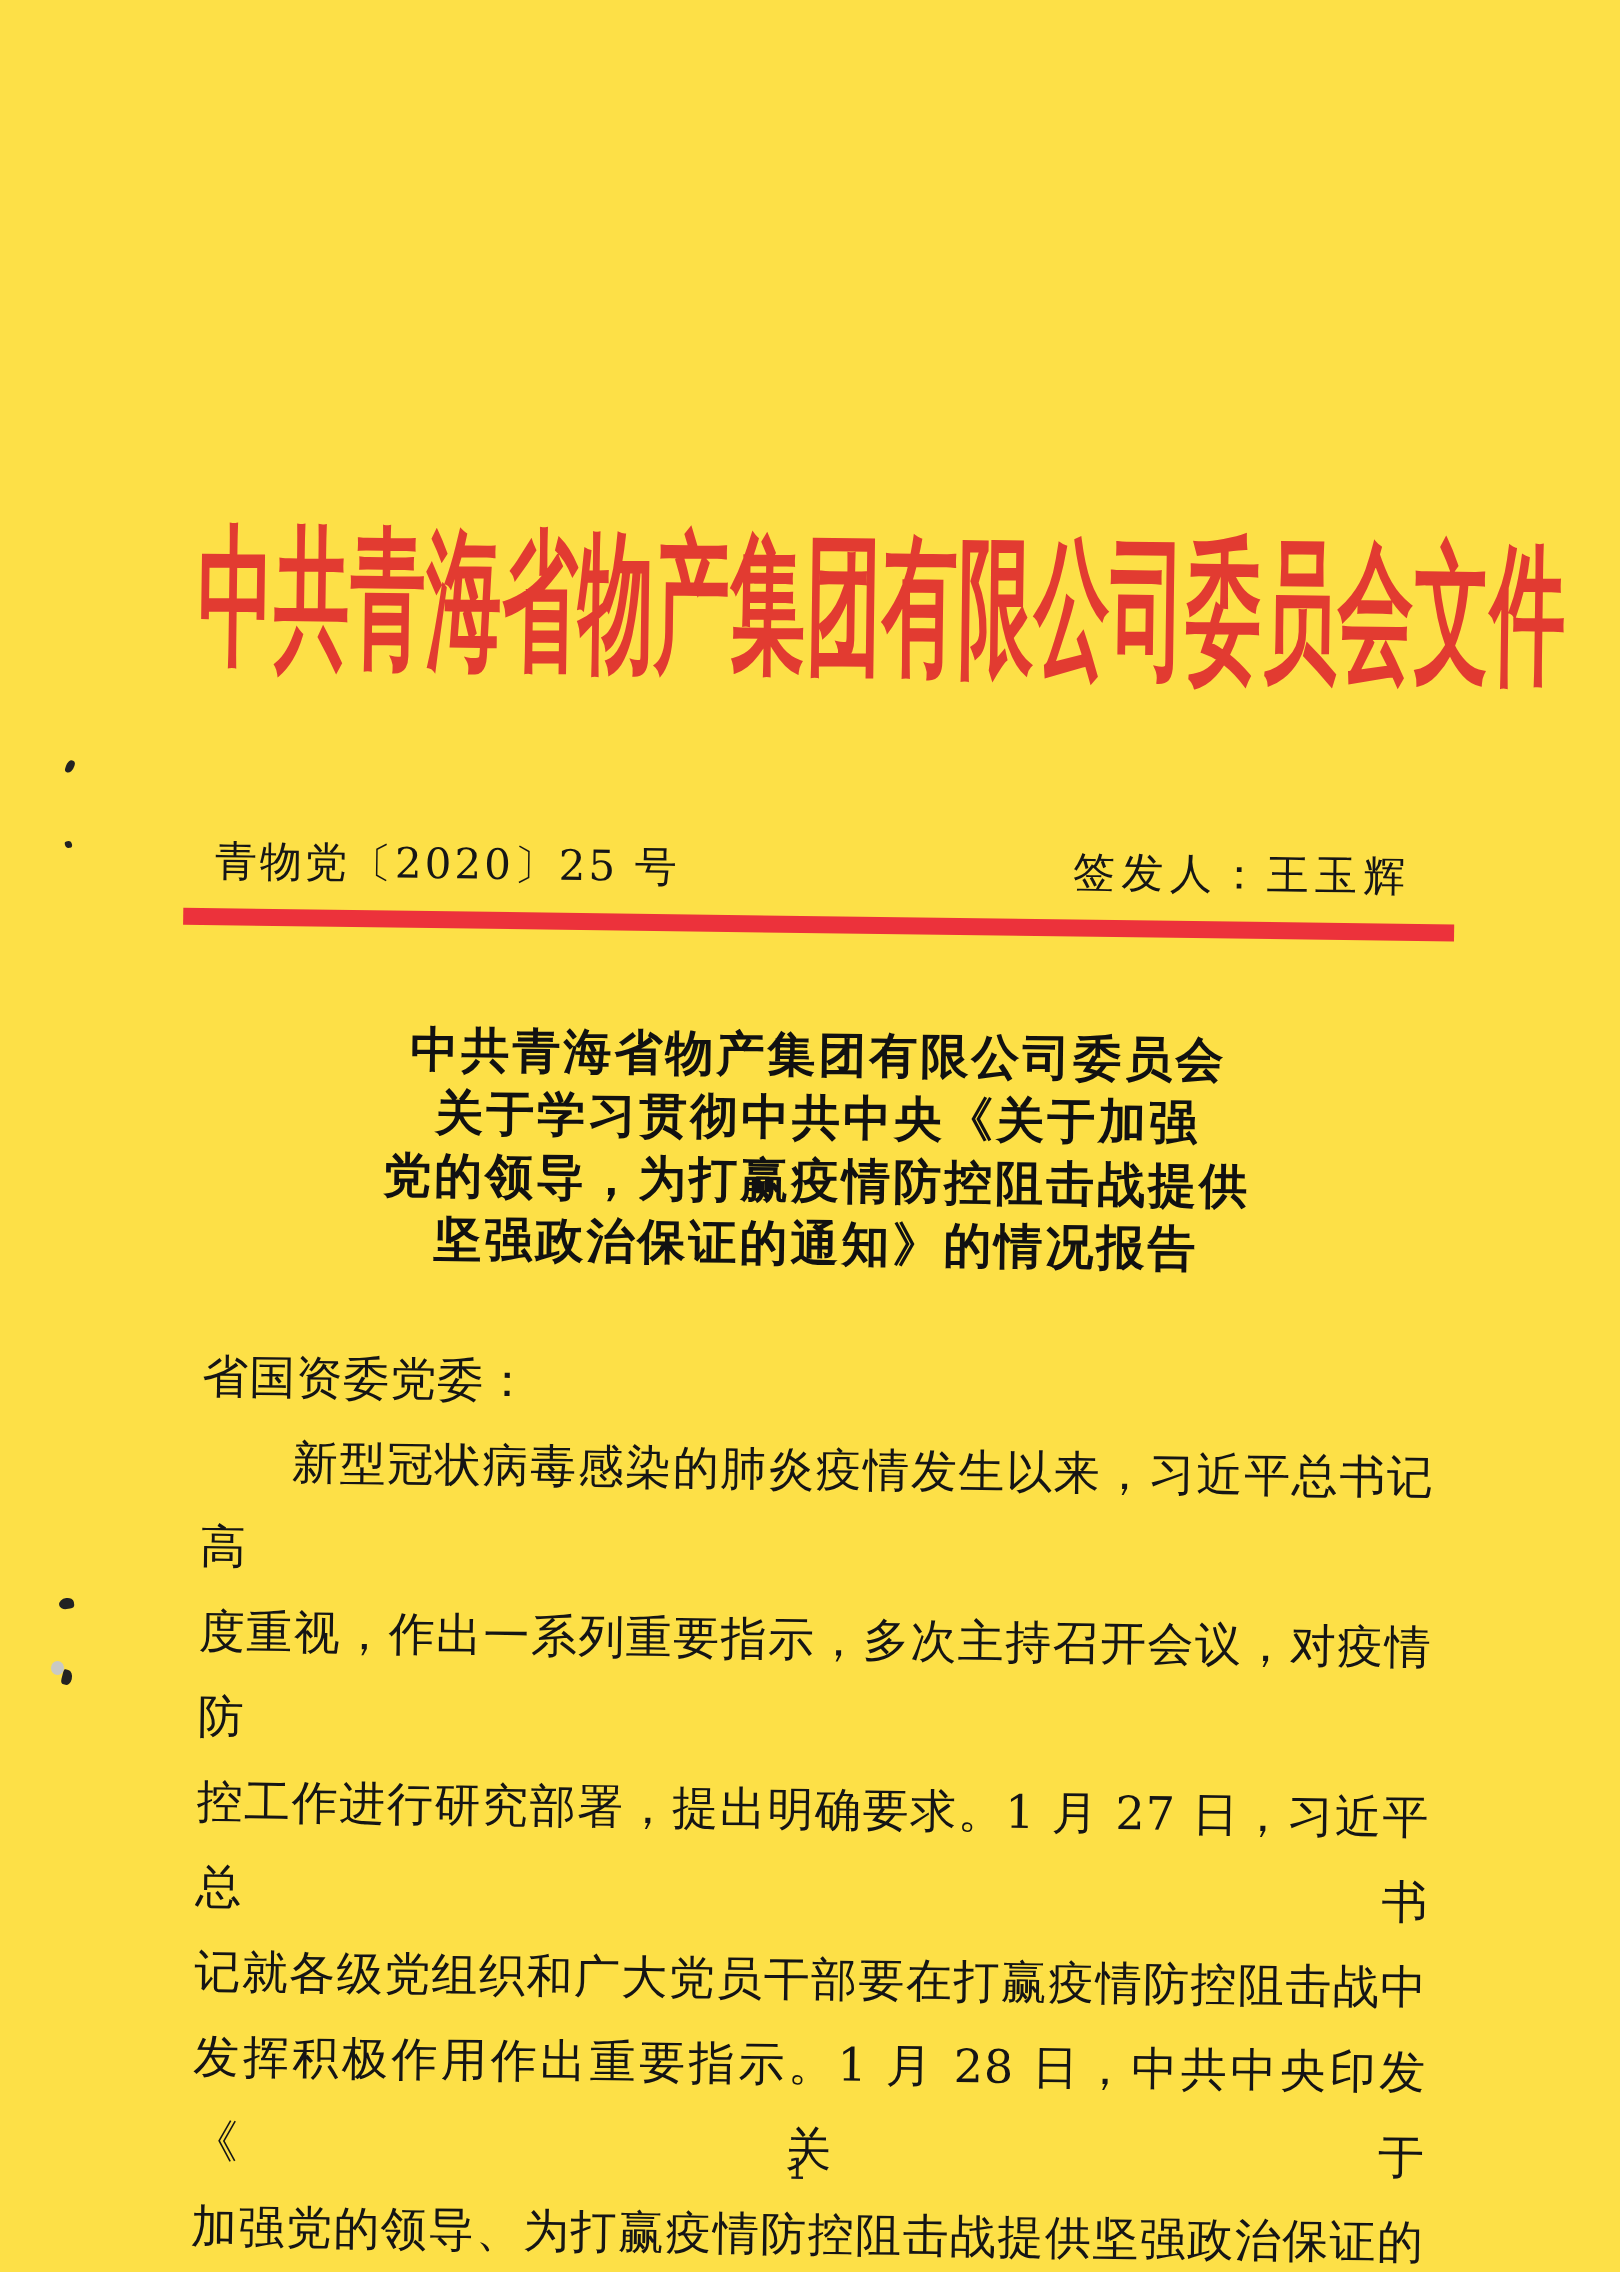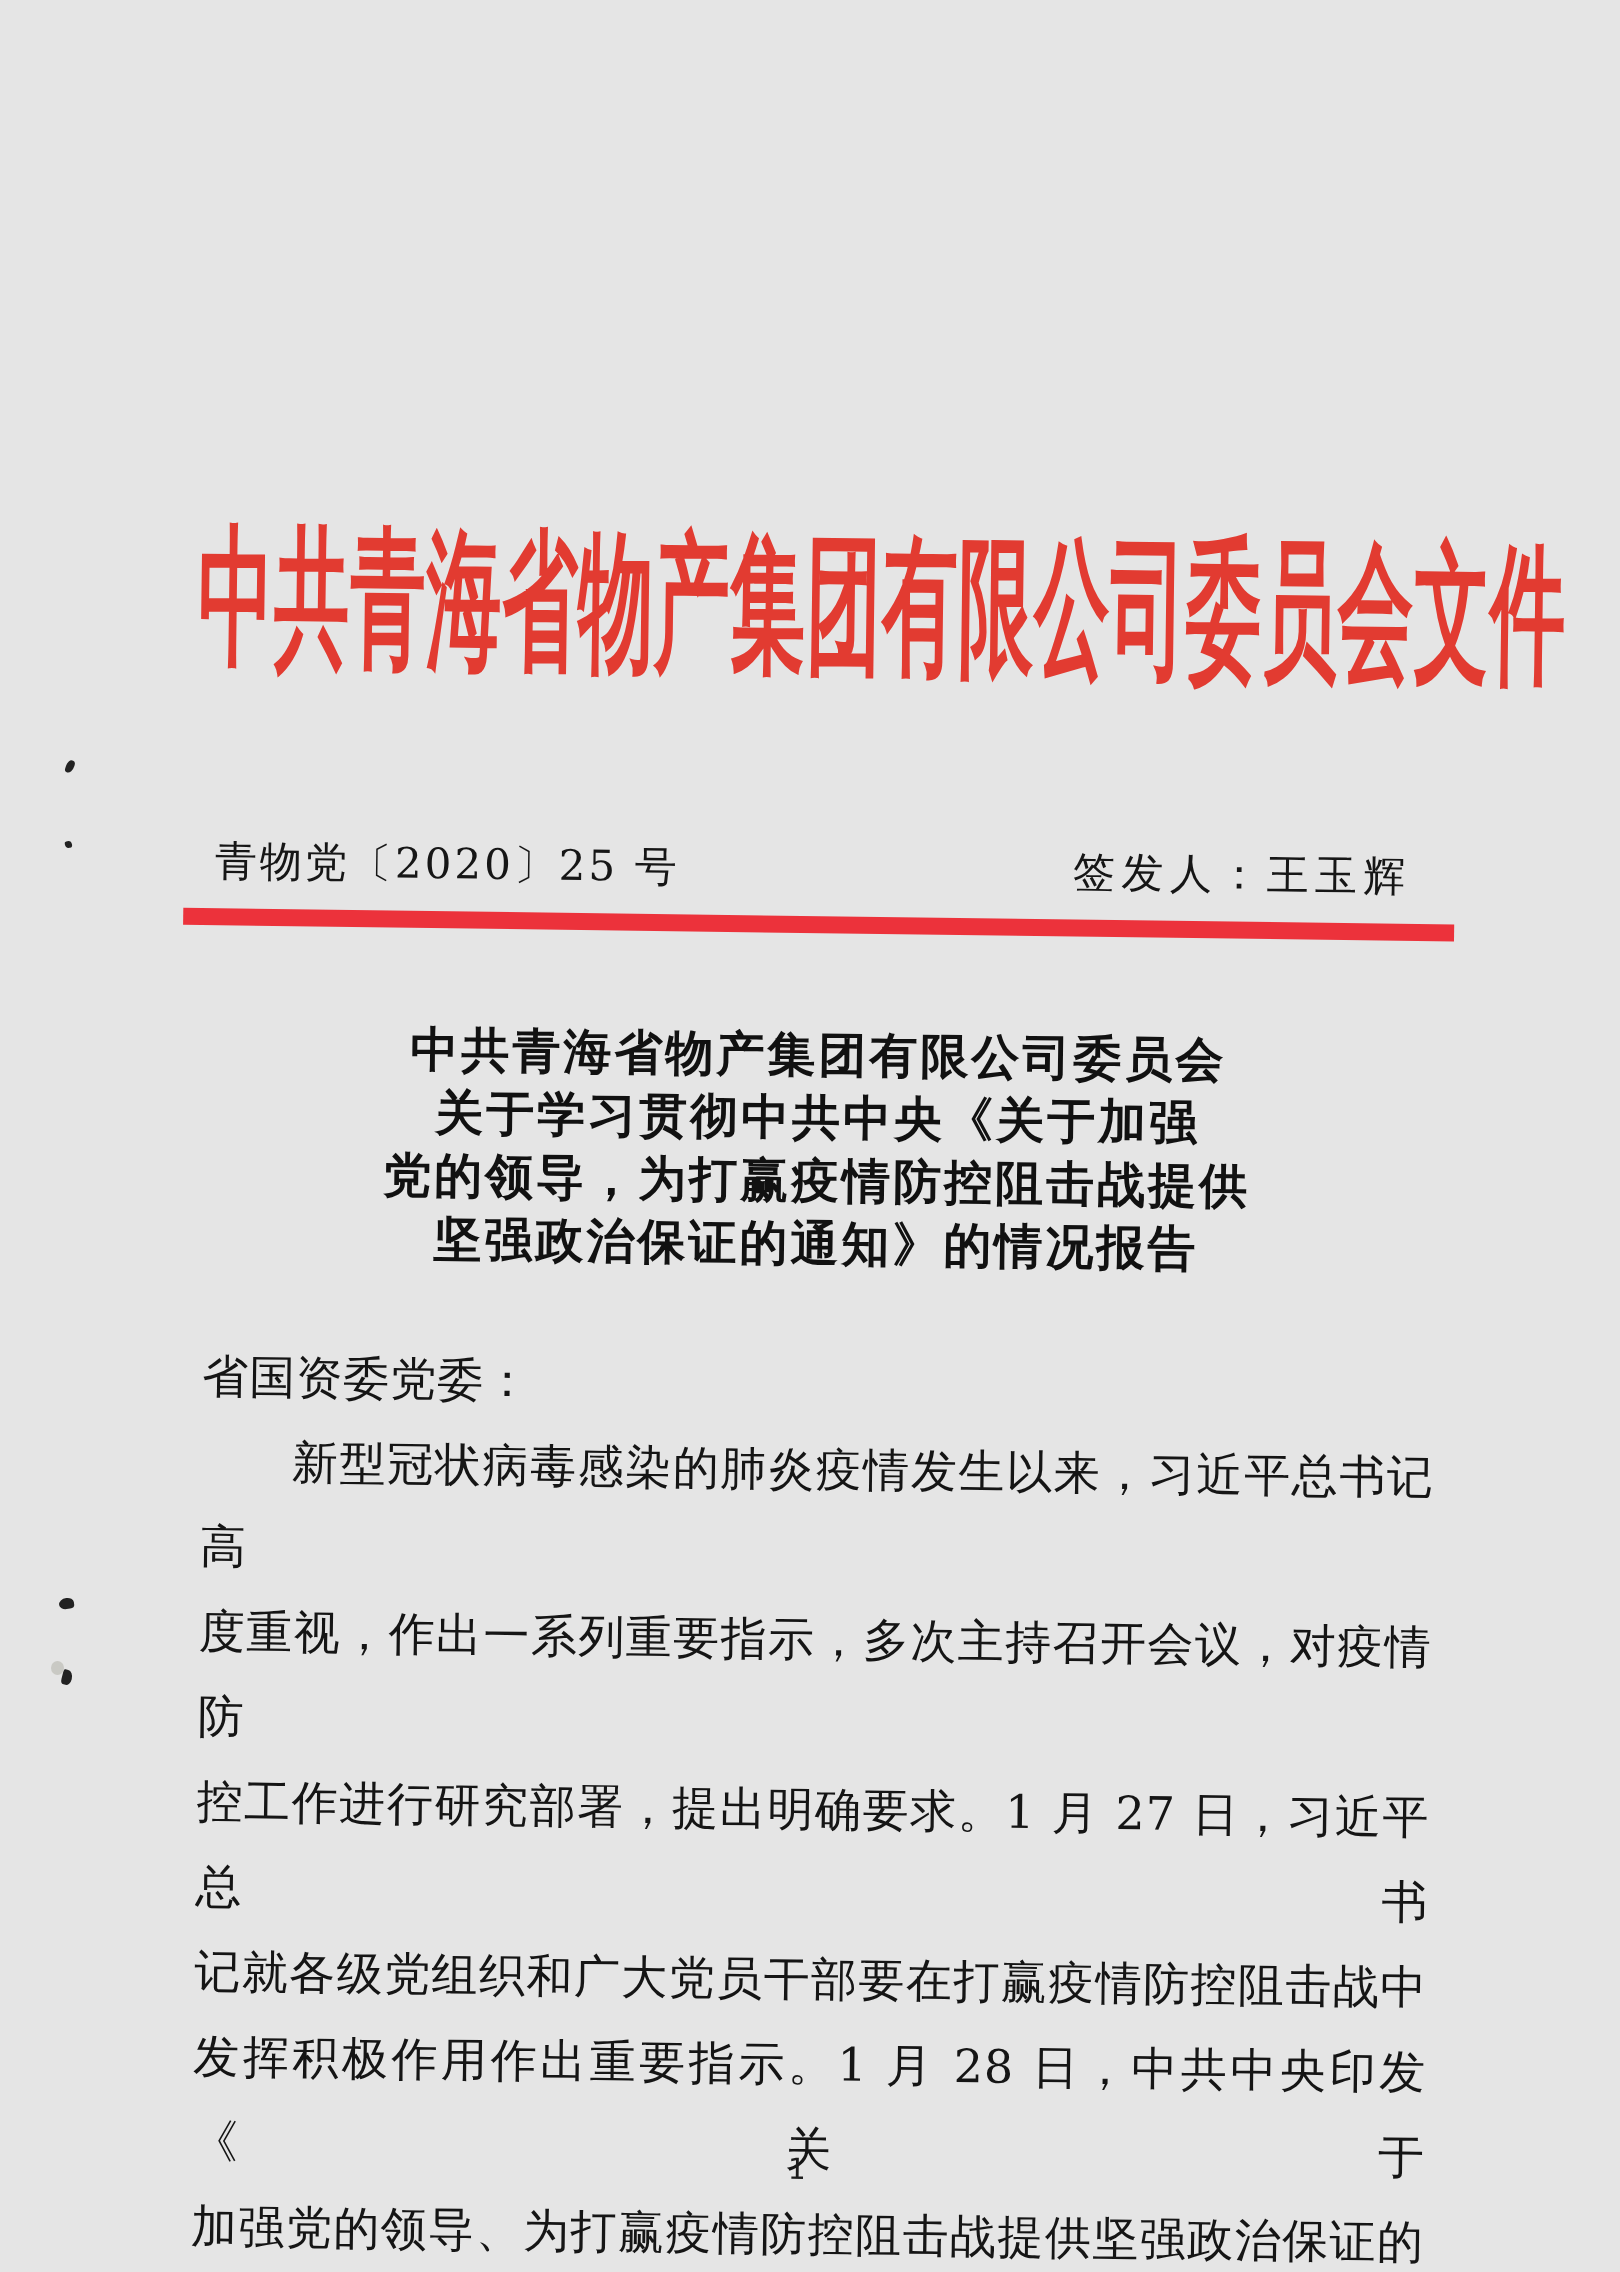--- a/index.html
+++ b/index.html
@@ -4,21 +4,21 @@
 <style>
   html, body {
     margin: 0;
     padding: 0;
     background: #ffffff;
   }
   #page {
     position: relative;
     width: 1621px;
     height: 2273px;
-    background: #e5e5e5;
+    background: #fde047;
     overflow: hidden;
     font-family: "DejaVu Serif", "Liberation Serif", serif;
     color: #161616;
   }
   
   .scan-layer {
     position: absolute;
     inset: 0;
     transform: rotate(0.75deg);
     transform-origin: 197px 1085px;

